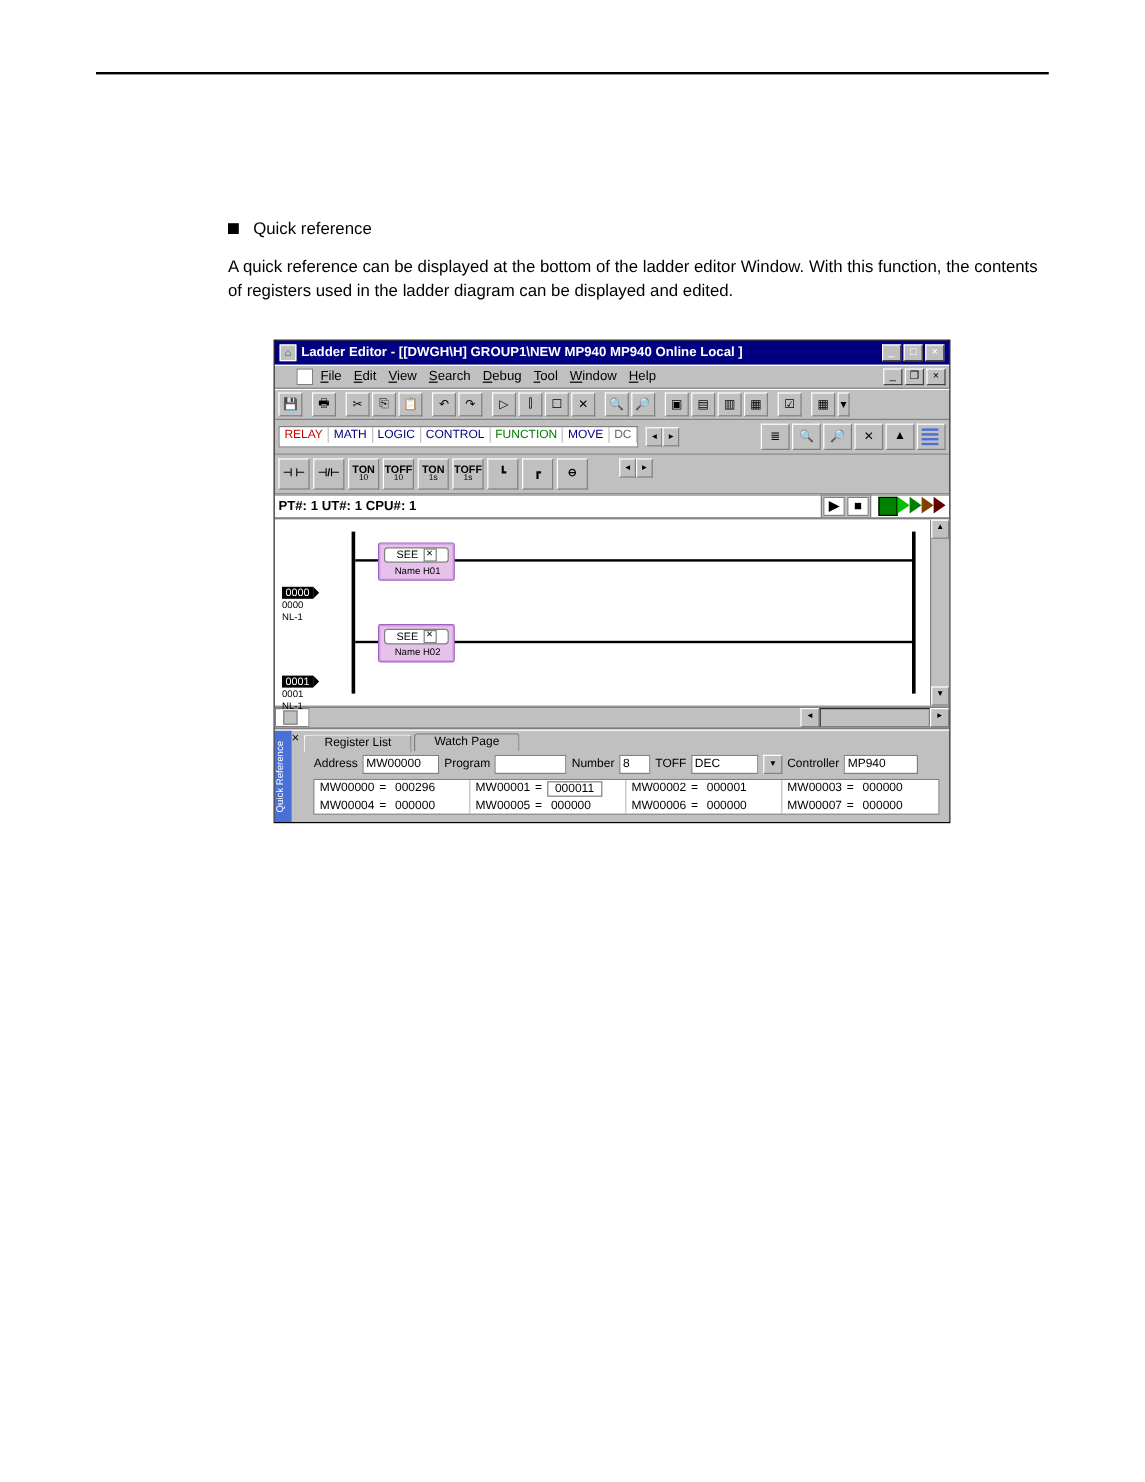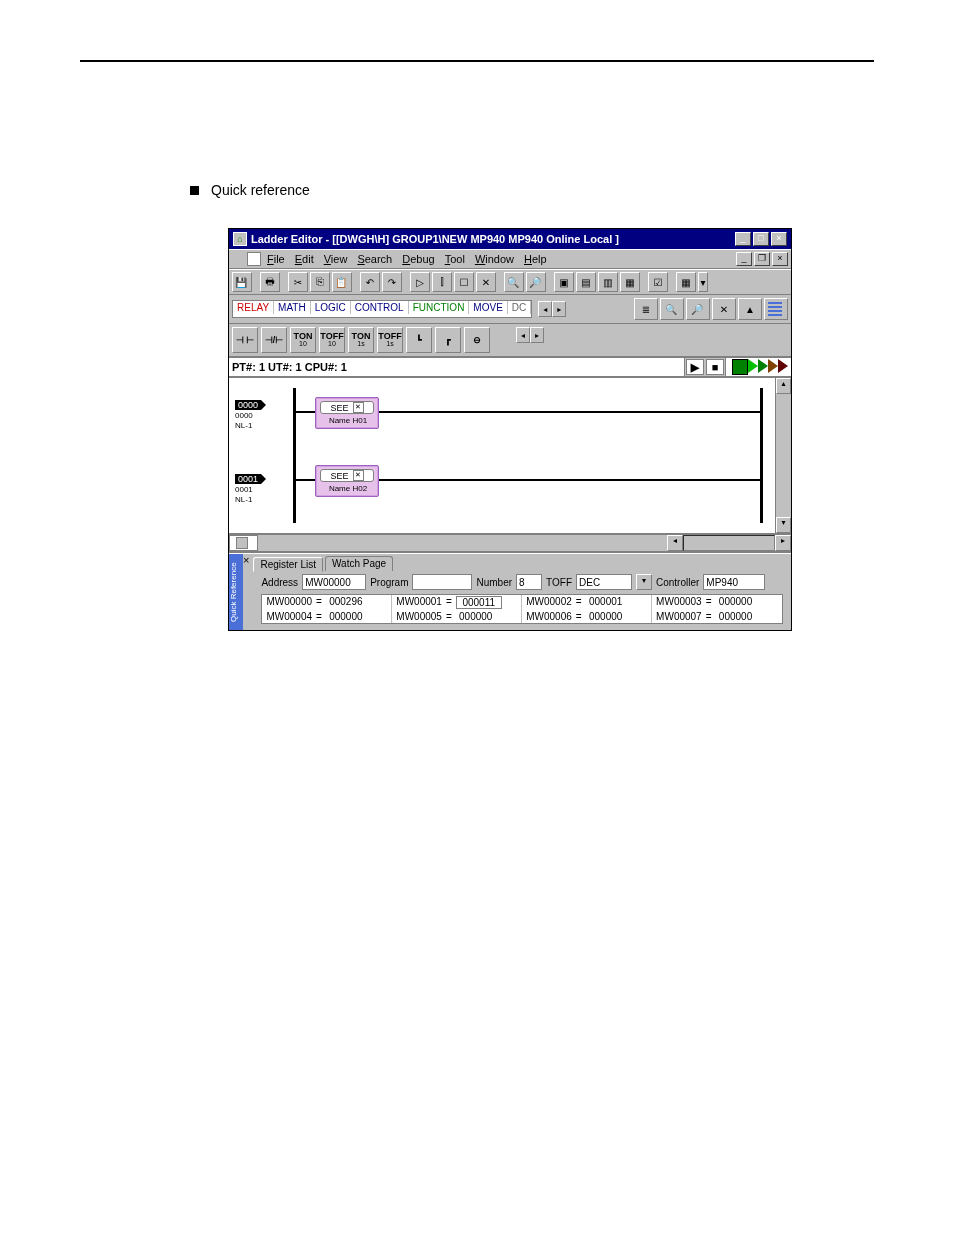--- a/index.html
+++ b/index.html
@@ -202,20 +202,21 @@
     background:#fff;
     height: 155px;
     display:flex;
     border-bottom:1px solid #808080;
     position:relative;
   }
   .canvas .gutter {
     width: 50px;
     padding: 22px 2px 0 6px;
     font-size: 9px;
+    margin-top: 34px;
   }
   .canvas .gutter .rung-lbl { margin-bottom: 44px; }
   .canvas .gutter .rung-lbl .tag {
     display:inline-block; background:#000; color:#fff; padding:0 3px; font-size:9px;
     position:relative;
   }
   .canvas .gutter .rung-lbl .tag::after{
     content:""; position:absolute; right:-5px; top:0;
     border-top:5px solid transparent; border-bottom:5px solid transparent; border-left:5px solid #000;
   }
@@ -277,21 +278,21 @@
   .side-handle {
     width:14px; background:#4a6fd6;
     color:#fff;
     writing-mode: vertical-rl;
     transform: rotate(180deg);
     font-size:8px; text-align:center; padding:2px 0;
   }
   .bottom-inner { flex:1; padding:2px 4px 4px 4px; }
   .rtabs { display:flex; margin-bottom:3px;}
   .rtab {
-    padding:1px 6px; font-size:10px; background:#c0c0c0;
+    padding:1px 16px; font-size:10px; background:#c0c0c0;
     border:1px solid #808080; border-bottom:none;
     border-top-left-radius:3px; border-top-right-radius:3px;
     margin-right:2px;
   }
   .rtab.active { background:#c0c0c0; border:1px solid #fff; border-right-color:#808080; border-bottom-color:#c0c0c0; position:relative; top:1px;}
   .form-row { display:flex; align-items:center; gap:4px; font-size:10px; margin:2px 0 4px 8px;}
   .form-row label {}
   .form-row input, .form-row select {
     font-size:10px; font-family:inherit; height:14px; padding:0 2px;
     border:1px solid #808080; background:#fff;
@@ -330,20 +331,21 @@
 <body>
 
 <div class="page">
   <div class="hr-top"></div>
 
   <div class="body-text">
     <div class="bullet-line">
       <div class="square"></div>
       <div>Quick reference</div>
     </div>
+    <p>A quick reference can be displayed at the bottom of the ladder editor Window.  With this function, the contents of registers used in the ladder diagram can be displayed and edited.</p>
   </div>
 
   <div class="win-wrap">
 
     <div class="titlebar">
       <div class="icon">
           <span>⌂</span>
         </div>
       <div class="title-text">Ladder Editor - [[DWGH\H]    GROUP1\NEW  MP940  MP940      Online  Local  ]</div>
       <div class="win-btns">

